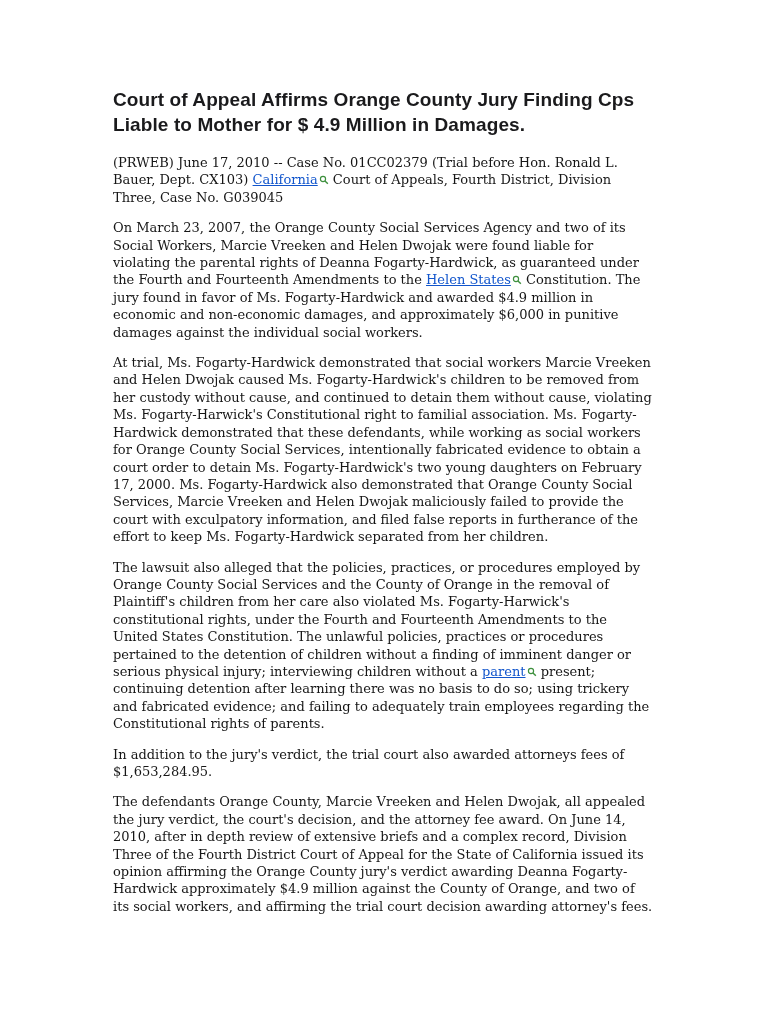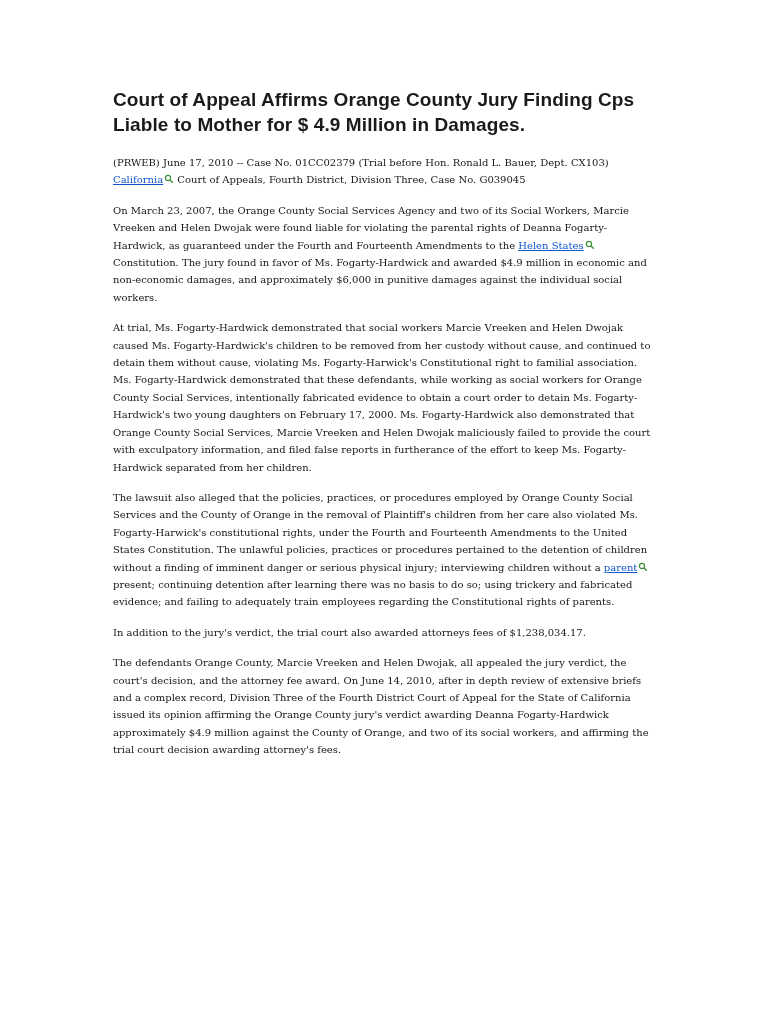--- a/index.html
+++ b/index.html
@@ -26,21 +26,21 @@
     font-weight:700;
     font-size:19px;
     line-height:24.5px;
     letter-spacing:0.1px;
     color:var(--title);
     margin:0 0 17px 0;
   }
   .doc-body{display:block;}
   .para{
     font-family:"DejaVu Serif",serif;
-    font-size:10px;
+    font-size:13px;
     line-height:17.4px;
     color:var(--text);
     margin:0 0 13px 0;
     text-align:left;
   }
   .doc-link{
     color:var(--link);
     text-decoration:underline;
     cursor:pointer;
   }
@@ -63,16 +63,16 @@
         </svg> Court of Appeals, Fourth District, Division Three, Case No. G039045</p>
       <p class="para">On March 23, 2007, the Orange County Social Services Agency and two of its Social Workers, Marcie Vreeken and Helen Dwojak were found liable for violating the parental rights of Deanna Fogarty-Hardwick, as guaranteed under the Fourth and Fourteenth Amendments to the <a class="doc-link" href="#">Helen States</a><svg viewBox="0 0 12 12" class="magnifier">
           <circle cx="4.8" cy="4.8" r="3.1" fill="none" stroke="var(--magnifier)" stroke-width="1.4"></circle>
           <line x1="7.2" y1="7.2" x2="10.6" y2="10.6" stroke="var(--magnifier)" stroke-width="1.7"></line>
         </svg> Constitution. The jury found in favor of Ms. Fogarty-Hardwick and awarded $4.9 million in economic and non-economic damages, and approximately $6,000 in punitive damages against the individual social workers.</p>
       <p class="para">At trial, Ms. Fogarty-Hardwick demonstrated that social workers Marcie Vreeken and Helen Dwojak caused Ms. Fogarty-Hardwick's children to be removed from her custody without cause, and continued to detain them without cause, violating Ms. Fogarty-Harwick's Constitutional right to familial association. Ms. Fogarty-Hardwick demonstrated that these defendants, while working as social workers for Orange County Social Services, intentionally fabricated evidence to obtain a court order to detain Ms. Fogarty-Hardwick's two young daughters on February 17, 2000. Ms. Fogarty-Hardwick also demonstrated that Orange County Social Services, Marcie Vreeken and Helen Dwojak maliciously failed to provide the court with exculpatory information, and filed false reports in furtherance of the effort to keep Ms. Fogarty-Hardwick separated from her children.</p>
       <p class="para">The lawsuit also alleged that the policies, practices, or procedures employed by Orange County Social Services and the County of Orange in the removal of Plaintiff's children from her care also violated Ms. Fogarty-Harwick's constitutional rights, under the Fourth and Fourteenth Amendments to the United States Constitution. The unlawful policies, practices or procedures pertained to the detention of children without a finding of imminent danger or serious physical injury; interviewing children without a <a class="doc-link" href="#">parent</a><svg viewBox="0 0 12 12" class="magnifier">
           <circle cx="4.8" cy="4.8" r="3.1" fill="none" stroke="var(--magnifier)" stroke-width="1.4"></circle>
           <line x1="7.2" y1="7.2" x2="10.6" y2="10.6" stroke="var(--magnifier)" stroke-width="1.7"></line>
         </svg> present; continuing detention after learning there was no basis to do so; using trickery and fabricated evidence; and failing to adequately train employees regarding the Constitutional rights of parents.</p>
-      <p class="para">In addition to the jury's verdict, the trial court also awarded attorneys fees of $1,238,034.17.</p>
+      <p class="para">In addition to the jury's verdict, the trial court also awarded attorneys fees of $1,653,284.95.</p>
       <p class="para">The defendants Orange County, Marcie Vreeken and Helen Dwojak, all appealed the jury verdict, the court's decision, and the attorney fee award. On June 14, 2010, after in depth review of extensive briefs and a complex record, Division Three of the Fourth District Court of Appeal for the State of California issued its opinion affirming the Orange County jury's verdict awarding Deanna Fogarty-Hardwick approximately $4.9 million against the County of Orange, and two of its social workers, and affirming the trial court decision awarding attorney's fees.</p>
     </div>
 </div>
 
 </body></html>

